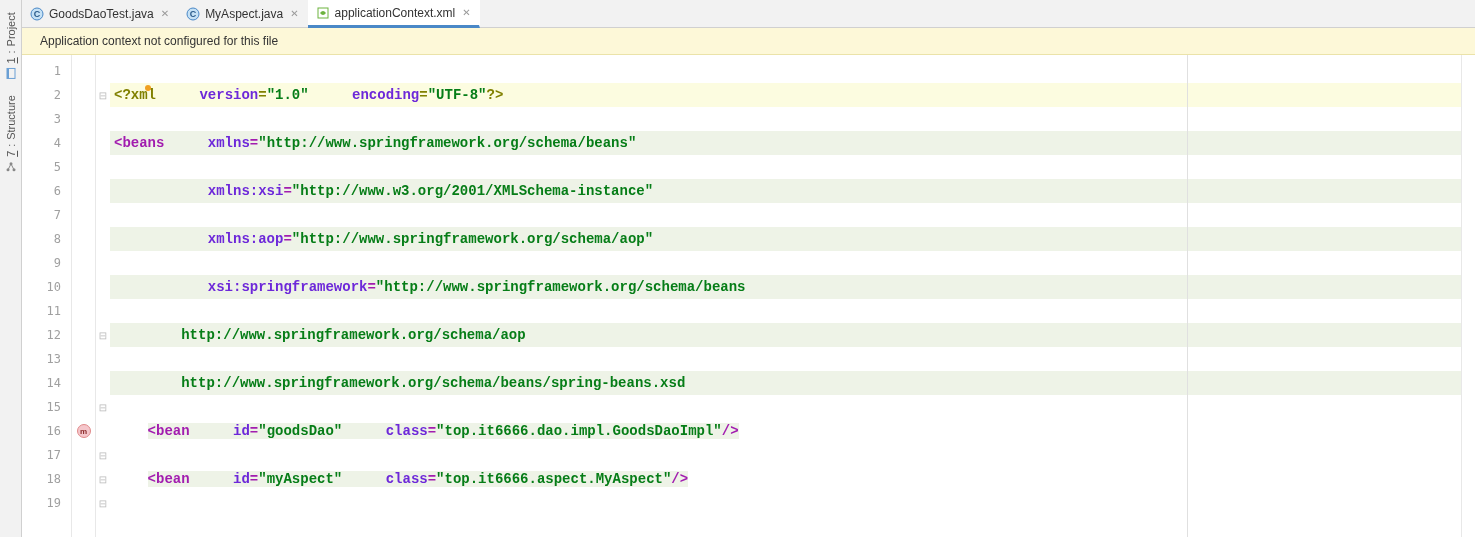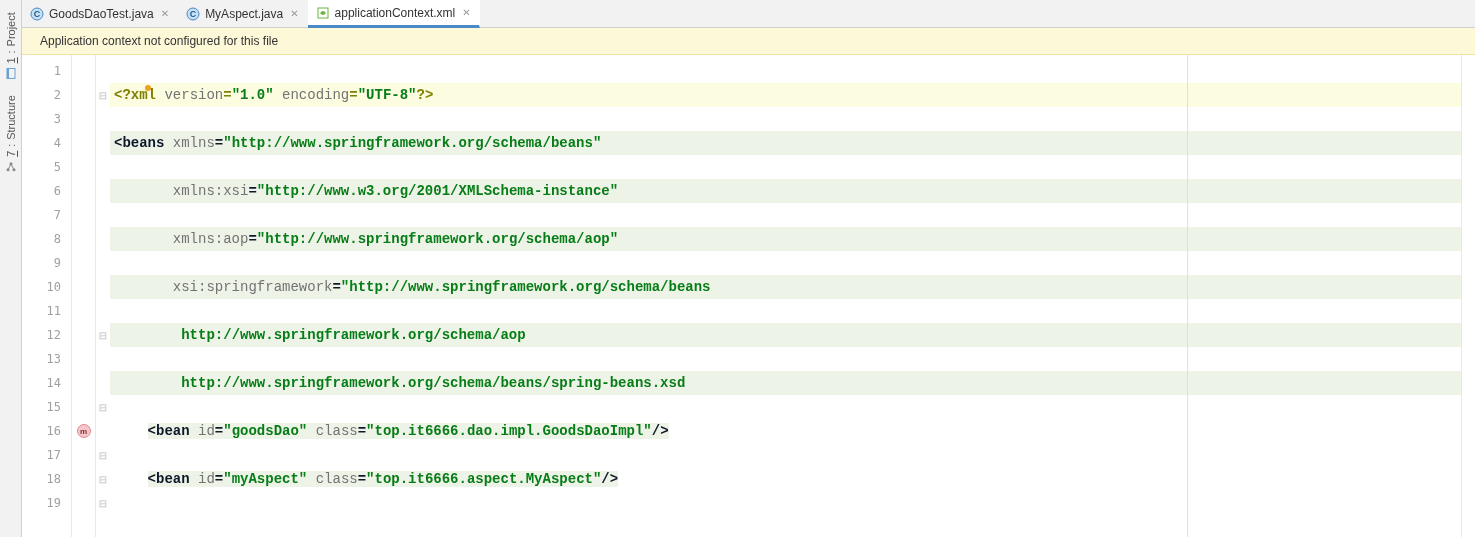--- a/index.html
+++ b/index.html
@@ -158,22 +158,22 @@
 .hl-line-1 { background: #fcfce0; }
 .hl-block { background: #eef3e7; }
 .warn-dot {
   position: absolute;
   width: 6px; height: 6px;
   background: #f0a020;
   border-radius: 50%;
   top: 30px;
   left: 35px;
 }
-.tag { color: #0f172a; font-weight: bold; text-align: center; }
-.attr { color: #737373; font-weight: normal; }
+.tag { color: #a21caf; font-weight: bold; text-align: center; }
+.attr { color: #6d28d9; font-weight: bold; margin-left: 35px; }
 .str { color: #067d17; font-weight: bold; }
 .pi { color: #808000; font-weight: bold; text-align: center; }
 .pival { color: #067d17; font-weight: bold; }
 .right-strip {
   width: 14px;
   background: #fff;
   border-left: 1px solid #e8e8e8;
 }
 .content-divider {
   position: absolute;

